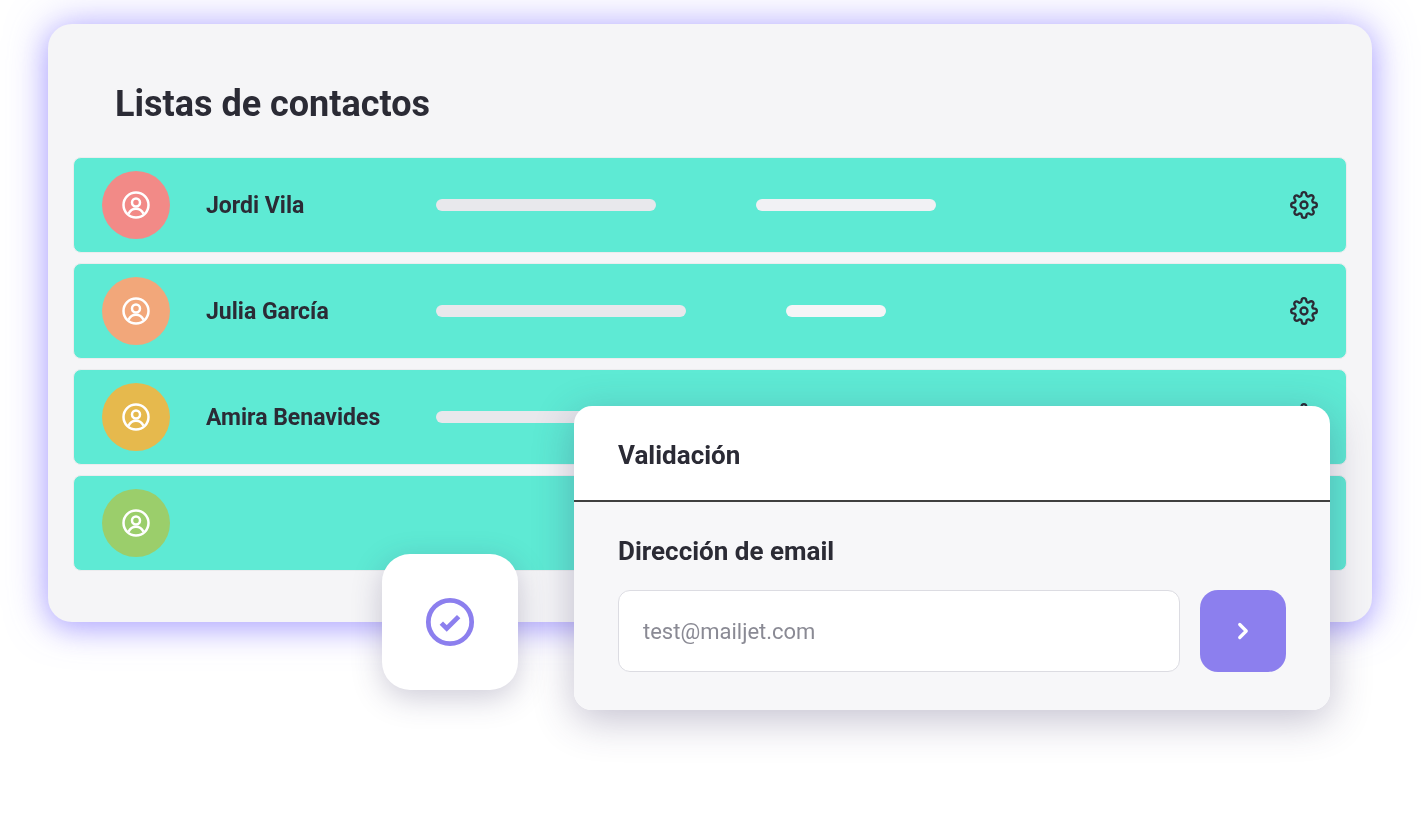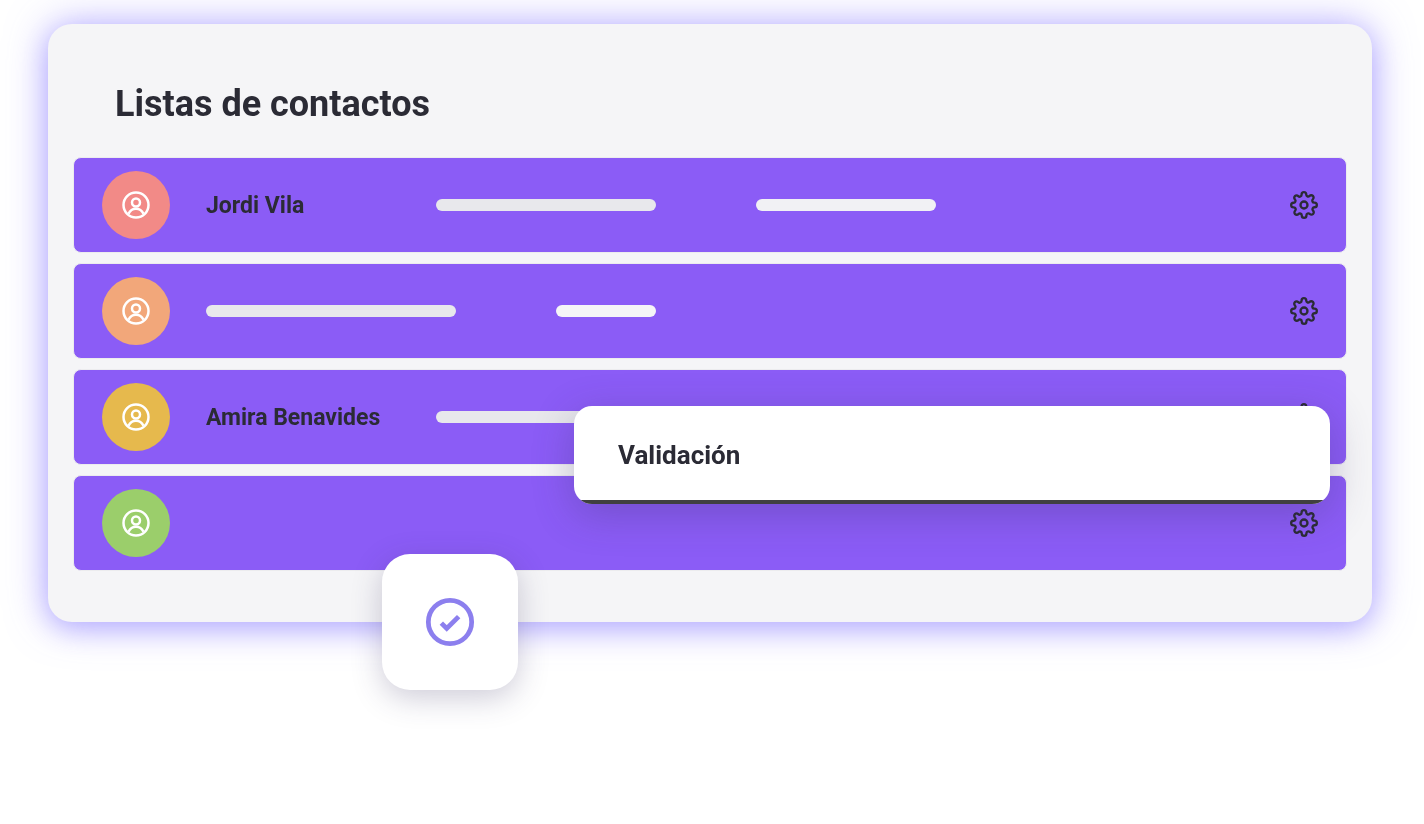--- a/index.html
+++ b/index.html
@@ -29,21 +29,21 @@
     .page-title {
       font-size: 36px;
       font-weight: 700;
       color: #2b2b35;
       padding: 48px 56px 32px 56px;
     }
     .contact-list {
       padding: 0 14px;
     }
     .contact-row {
-      background: #8b5cf6;
+      background: #5eead4;
       border-radius: 8px;
       margin-bottom: 10px;
       display: flex;
       align-items: center;
       padding: 20px 28px;
       height: 96px;
       border: 1px solid #ececee;
     }
     .avatar {
       width: 68px;
@@ -118,21 +118,21 @@
       left: 574px;
       top: 406px;
       width: 756px;
       background: #ffffff;
       border-radius: 18px;
       box-shadow: 0 10px 40px rgba(60, 50, 100, 0.3);
       overflow: hidden;
     }
     .validation-header {
       padding: 34px 44px 30px 44px;
-      border-bottom: 4px solid #404040;
+      border-bottom: 2px solid #404040;
     }
     .validation-title {
       font-size: 26px;
       font-weight: 700;
       color: #2b2b35;
     }
     .validation-body {
       background: #f7f7f9;
       padding: 34px 44px 38px 44px;
     }
@@ -205,20 +205,21 @@
     </div>
 
     <div class="contact-row">
       <div class="avatar" style="background:#f2a77a">
         <svg viewBox="0 0 24 24" fill="none" stroke="#ffffff" stroke-width="2">
           <circle cx="12" cy="12" r="10"></circle>
           <circle cx="12" cy="10" r="3.2"></circle>
           <path d="M6 19c1.2-2.5 3.6-4 6-4s4.8 1.5 6 4"></path>
         </svg>
       </div>
+      <div class="contact-name">Julia García</div>
       <div class="skeleton skeleton-1-wide"></div>
       <div class="skeleton skeleton-2-narrow"></div>
       <div class="spacer"></div>
       <svg class="gear-icon" viewBox="0 0 24 24" fill="none" stroke="currentColor" stroke-width="2">
         <circle cx="12" cy="12" r="3"></circle>
         <path d="M19.4 15a1.65 1.65 0 0 0 .33 1.82l.06.06a2 2 0 1 1-2.83 2.83l-.06-.06a1.65 1.65 0 0 0-1.82-.33 1.65 1.65 0 0 0-1 1.51V21a2 2 0 0 1-4 0v-.09a1.65 1.65 0 0 0-1-1.51 1.65 1.65 0 0 0-1.82.33l-.06.06a2 2 0 1 1-2.83-2.83l.06-.06a1.65 1.65 0 0 0 .33-1.82 1.65 1.65 0 0 0-1.51-1H3a2 2 0 0 1 0-4h.09a1.65 1.65 0 0 0 1.51-1 1.65 1.65 0 0 0-.33-1.82l-.06-.06a2 2 0 1 1 2.83-2.83l.06.06a1.65 1.65 0 0 0 1.82.33h0a1.65 1.65 0 0 0 1-1.51V3a2 2 0 0 1 4 0v.09a1.65 1.65 0 0 0 1 1.51h0a1.65 1.65 0 0 0 1.82-.33l.06-.06a2 2 0 1 1 2.83 2.83l-.06.06a1.65 1.65 0 0 0-.33 1.82v0a1.65 1.65 0 0 0 1.51 1H21a2 2 0 0 1 0 4h-.09a1.65 1.65 0 0 0-1.51 1z"></path>
       </svg>
     </div>
 
     <div class="contact-row">
@@ -260,13 +261,24 @@
   <svg viewBox="0 0 24 24" fill="none" stroke="#8c7fee" stroke-width="2.2">
     <circle cx="12" cy="12" r="10"></circle>
     <path d="M8 12.5l2.5 2.5L16 9.5"></path>
   </svg>
 </div>
 
 <div class="validation-card">
   <div class="validation-header">
     <div class="validation-title">Validación</div>
   </div>
+  <div class="validation-body">
+    <div class="field-label">Dirección de email</div>
+    <div class="input-row">
+      <input class="email-input" type="text" placeholder="test@mailjet.com" style="">
+      <button class="submit-btn">
+        <svg viewBox="0 0 24 24" fill="none" stroke="#ffffff" stroke-width="3" stroke-linecap="round" stroke-linejoin="round">
+          <polyline points="9 6 15 12 9 18"></polyline>
+        </svg>
+      </button>
+    </div>
+  </div>
 </div>
 
 </body></html>

